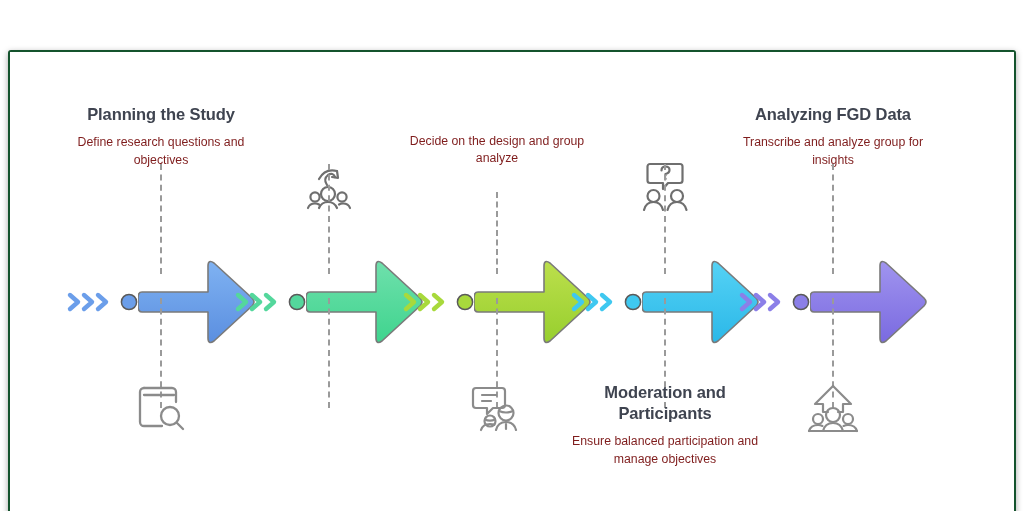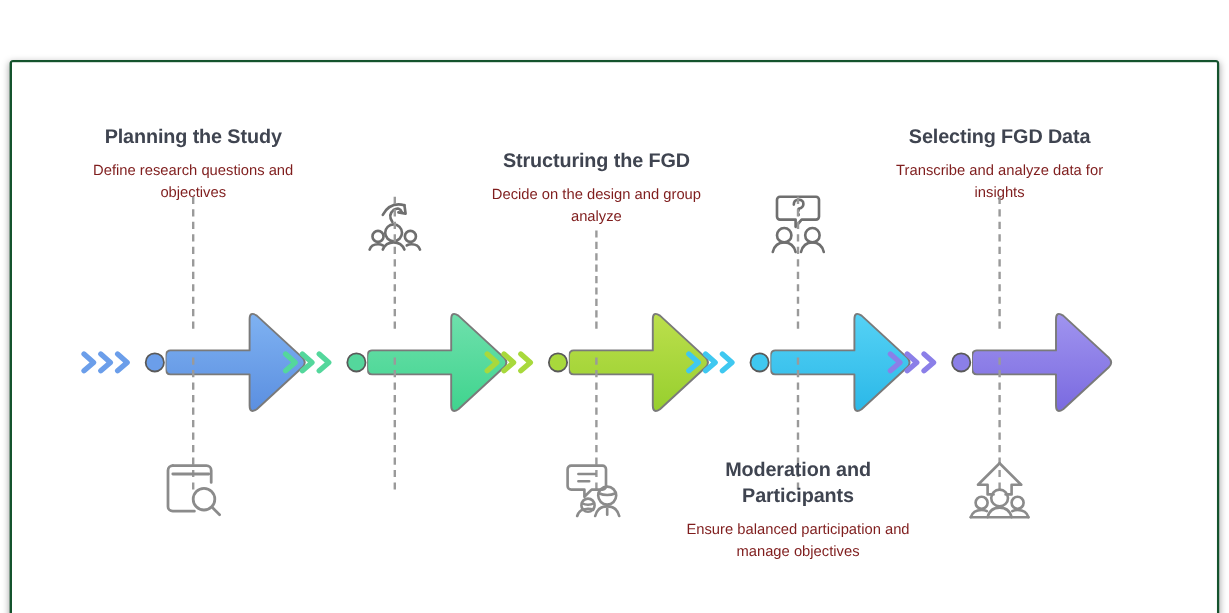--- a/index.html
+++ b/index.html
@@ -192,21 +192,20 @@
             </defs>
             <path d="M4 36 H70 L70 10 Q70 3 76 7 L114 42 Q118 46 114 50 L76 85 Q70 89 70 82 L70 56 H4 Q0 56 0 50 V42 Q0 36 4 36 Z" fill="url(#g2)" stroke="#7a7a7a" stroke-width="1.6" stroke-linejoin="round"></path>
           </svg>
         </div>
       </div>
       <div class="axis dn"></div>
     </div>
 
     <div class="step" style="left:382px;">
       <div class="txt" style="top:72px;">
-        <div class="title">Structuring the FGD</div>
         <div class="desc">Decide on the design and group analyze</div>
       </div>
       <div class="axis up" style="top:140px;height:82px;"></div>
       <div class="arrowrow">
         <div class="chev">
           <svg width="60" height="40" viewBox="0 0 60 40">
             <g fill="none" stroke="#a8d93c" stroke-width="4.4" stroke-linecap="round" stroke-linejoin="round">
               <polyline points="6,13 14,20 6,27"></polyline>
               <polyline points="20,13 28,20 20,27"></polyline>
               <polyline points="34,13 42,20 34,27"></polyline>
@@ -292,22 +291,22 @@
       </div>
       <div class="axis dn"></div>
       <div class="txt" style="top:330px;">
         <div class="title">Moderation and Participants</div>
         <div class="desc">Ensure balanced participation and manage objectives</div>
       </div>
     </div>
 
     <div class="step" style="left:718px;">
       <div class="txt" style="top:52px;">
-        <div class="title">Selecting FGD Data</div>
-        <div class="desc">Transcribe and analyze data for insights</div>
+        <div class="title">Analyzing FGD Data</div>
+        <div class="desc">Transcribe and analyze group for insights</div>
       </div>
       <div class="axis up"></div>
       <div class="arrowrow">
         <div class="chev">
           <svg width="60" height="40" viewBox="0 0 60 40">
             <g fill="none" stroke="#8b7fe8" stroke-width="4.4" stroke-linecap="round" stroke-linejoin="round">
               <polyline points="6,13 14,20 6,27"></polyline>
               <polyline points="20,13 28,20 20,27"></polyline>
               <polyline points="34,13 42,20 34,27"></polyline>
             </g>

